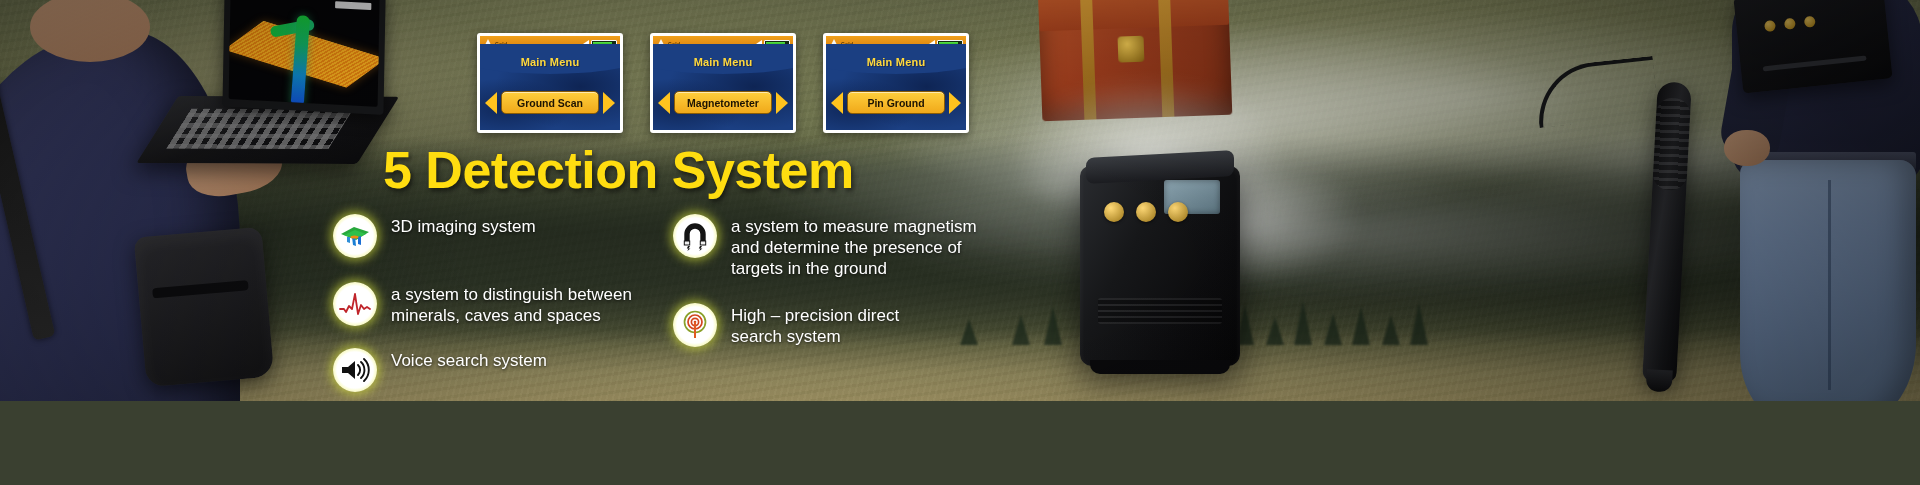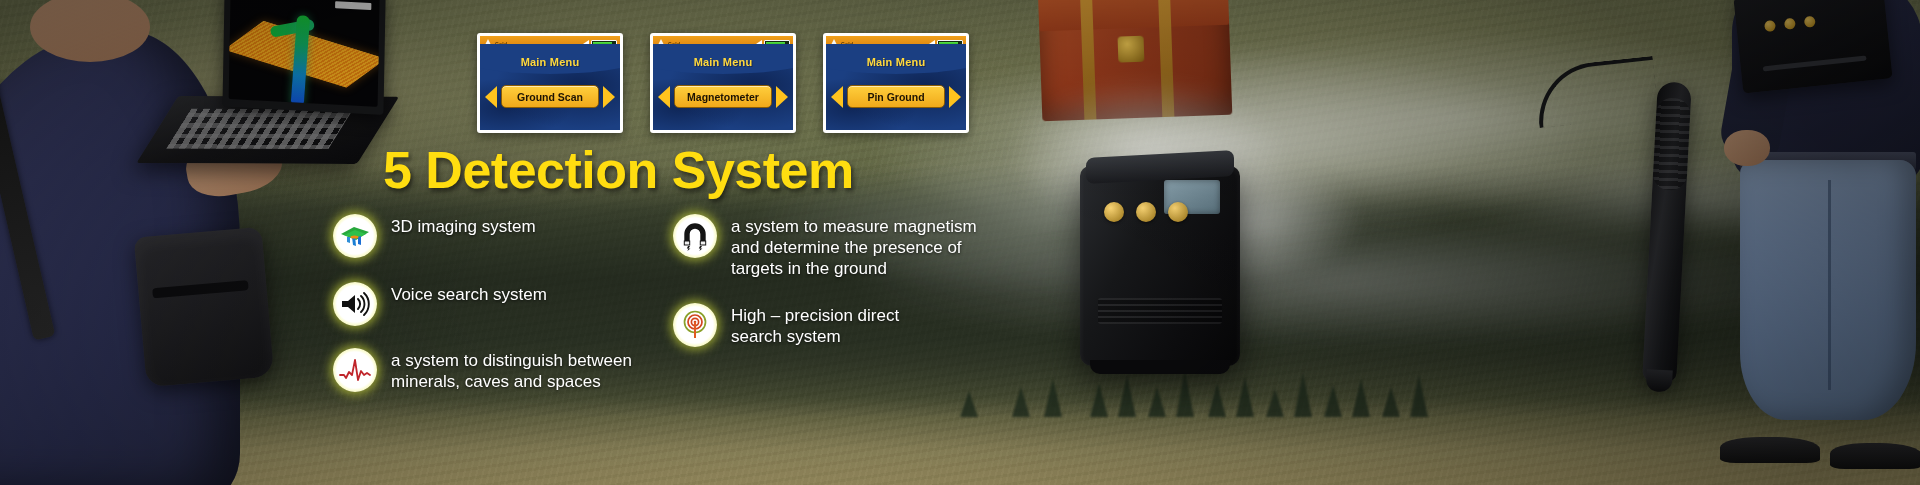--- a/index.html
+++ b/index.html
@@ -6,21 +6,21 @@
   * { margin:0; padding:0; box-sizing:border-box; }
   html,body { width:1920px; height:485px; overflow:hidden; }
   body {
     font-family:"Liberation Sans", sans-serif;
     background:#3a4030;
   }
 
   
   #banner {
     position:relative;
-    width:1920px; height:485px;
+    width:1920px; height:401px;
     overflow:hidden;
     background:#b91c1c;
   }
 
   
   .bg-layer { position:absolute; inset:0; }
 
   .bg-terrain {
     background:
       radial-gradient(ellipse 900px 300px at 30% 8%, #7d8058 0%, rgba(125,128,88,0) 62%),
@@ -447,21 +447,21 @@
   }
   .arrow-l, .arrow-r {
     width:0;height:0;
     border-top:11px solid transparent;
     border-bottom:11px solid transparent;
     flex:0 0 auto;
   }
   .arrow-l { border-right:12px solid #ffc31e; }
   .arrow-r { border-left:12px solid #ffc31e; }
   .pill {
-    flex:1 1 auto; margin:12px 4px;
+    flex:1 1 auto; margin:6px 4px;
     height:23px;
     background:linear-gradient(180deg,#ffcf3d,#f0a91a);
     border:1px solid #8a5c05;
     border-radius:5px;
     display:flex; align-items:center; justify-content:center;
     font-size:10.5px; font-weight:bold;
     color:#1d1302;
     white-space:nowrap;
     box-shadow:inset 0 1px 0 rgba(255,255,255,.6);
   }
@@ -705,39 +705,39 @@
             <path d="M14 14 L17 13 L18 23 L15 22 Z" fill="#1b7fd4"></path>
             <path d="M20 14 L23 13 L23 22 L20 21 Z" fill="#1b6fd4"></path>
             <path d="M9 14 L12 14 L12 20 L9 19 Z" fill="#2f8fd8"></path>
             <ellipse cx="16.5" cy="14" rx="4" ry="1.6" fill="#f08a10"></ellipse>
           </svg>
         </span>
         <span class="txt">3D imaging system</span>
       </div>
 
       <div class="feature">
+        <span class="ico ic-wave">
+          <svg width="34" height="26" viewBox="0 0 34 26">
+            <polyline points="2,18 6,18 8,21 11,15 14,18 17,3 20,23 23,14 26,18 29,16 32,18" fill="none" stroke="#c0252b" stroke-width="1.8" stroke-linejoin="round" stroke-linecap="round"></polyline>
+          </svg>
+        </span>
+        <span class="txt">a system to distinguish between
+minerals, caves and spaces</span>
+      </div>
+
+      <div class="feature">
         <span class="ico ic-speaker">
           <svg width="32" height="26" viewBox="0 0 32 26">
             <path d="M3 10 L9 10 L16 4 L16 22 L9 16 L3 16 Z" fill="#111111"></path>
             <path d="M19 8 A7 7 0 0 1 19 18" fill="none" stroke="#111" stroke-width="1.9" stroke-linecap="round"></path>
             <path d="M22 5 A11 11 0 0 1 22 21" fill="none" stroke="#111" stroke-width="1.9" stroke-linecap="round"></path>
             <path d="M25 2 A15 15 0 0 1 25 24" fill="none" stroke="#111" stroke-width="1.9" stroke-linecap="round"></path>
           </svg>
         </span>
         <span class="txt">Voice search system</span>
-      </div>
-
-      <div class="feature">
-        <span class="ico ic-wave">
-          <svg width="34" height="26" viewBox="0 0 34 26">
-            <polyline points="2,18 6,18 8,21 11,15 14,18 17,3 20,23 23,14 26,18 29,16 32,18" fill="none" stroke="#c0252b" stroke-width="1.8" stroke-linejoin="round" stroke-linecap="round"></polyline>
-          </svg>
-        </span>
-        <span class="txt">a system to distinguish between
-minerals, caves and spaces</span>
       </div>
 
     </div>
 
     <div class="col right">
 
       <div class="feature">
         <span class="ico ic-magnet">
           <svg width="30" height="30" viewBox="0 0 30 30">
             <path d="M7 21 L7 13 A8 8 0 0 1 23 13 L23 21" fill="none" stroke="#141414" stroke-width="5.4" stroke-linecap="butt"></path>

